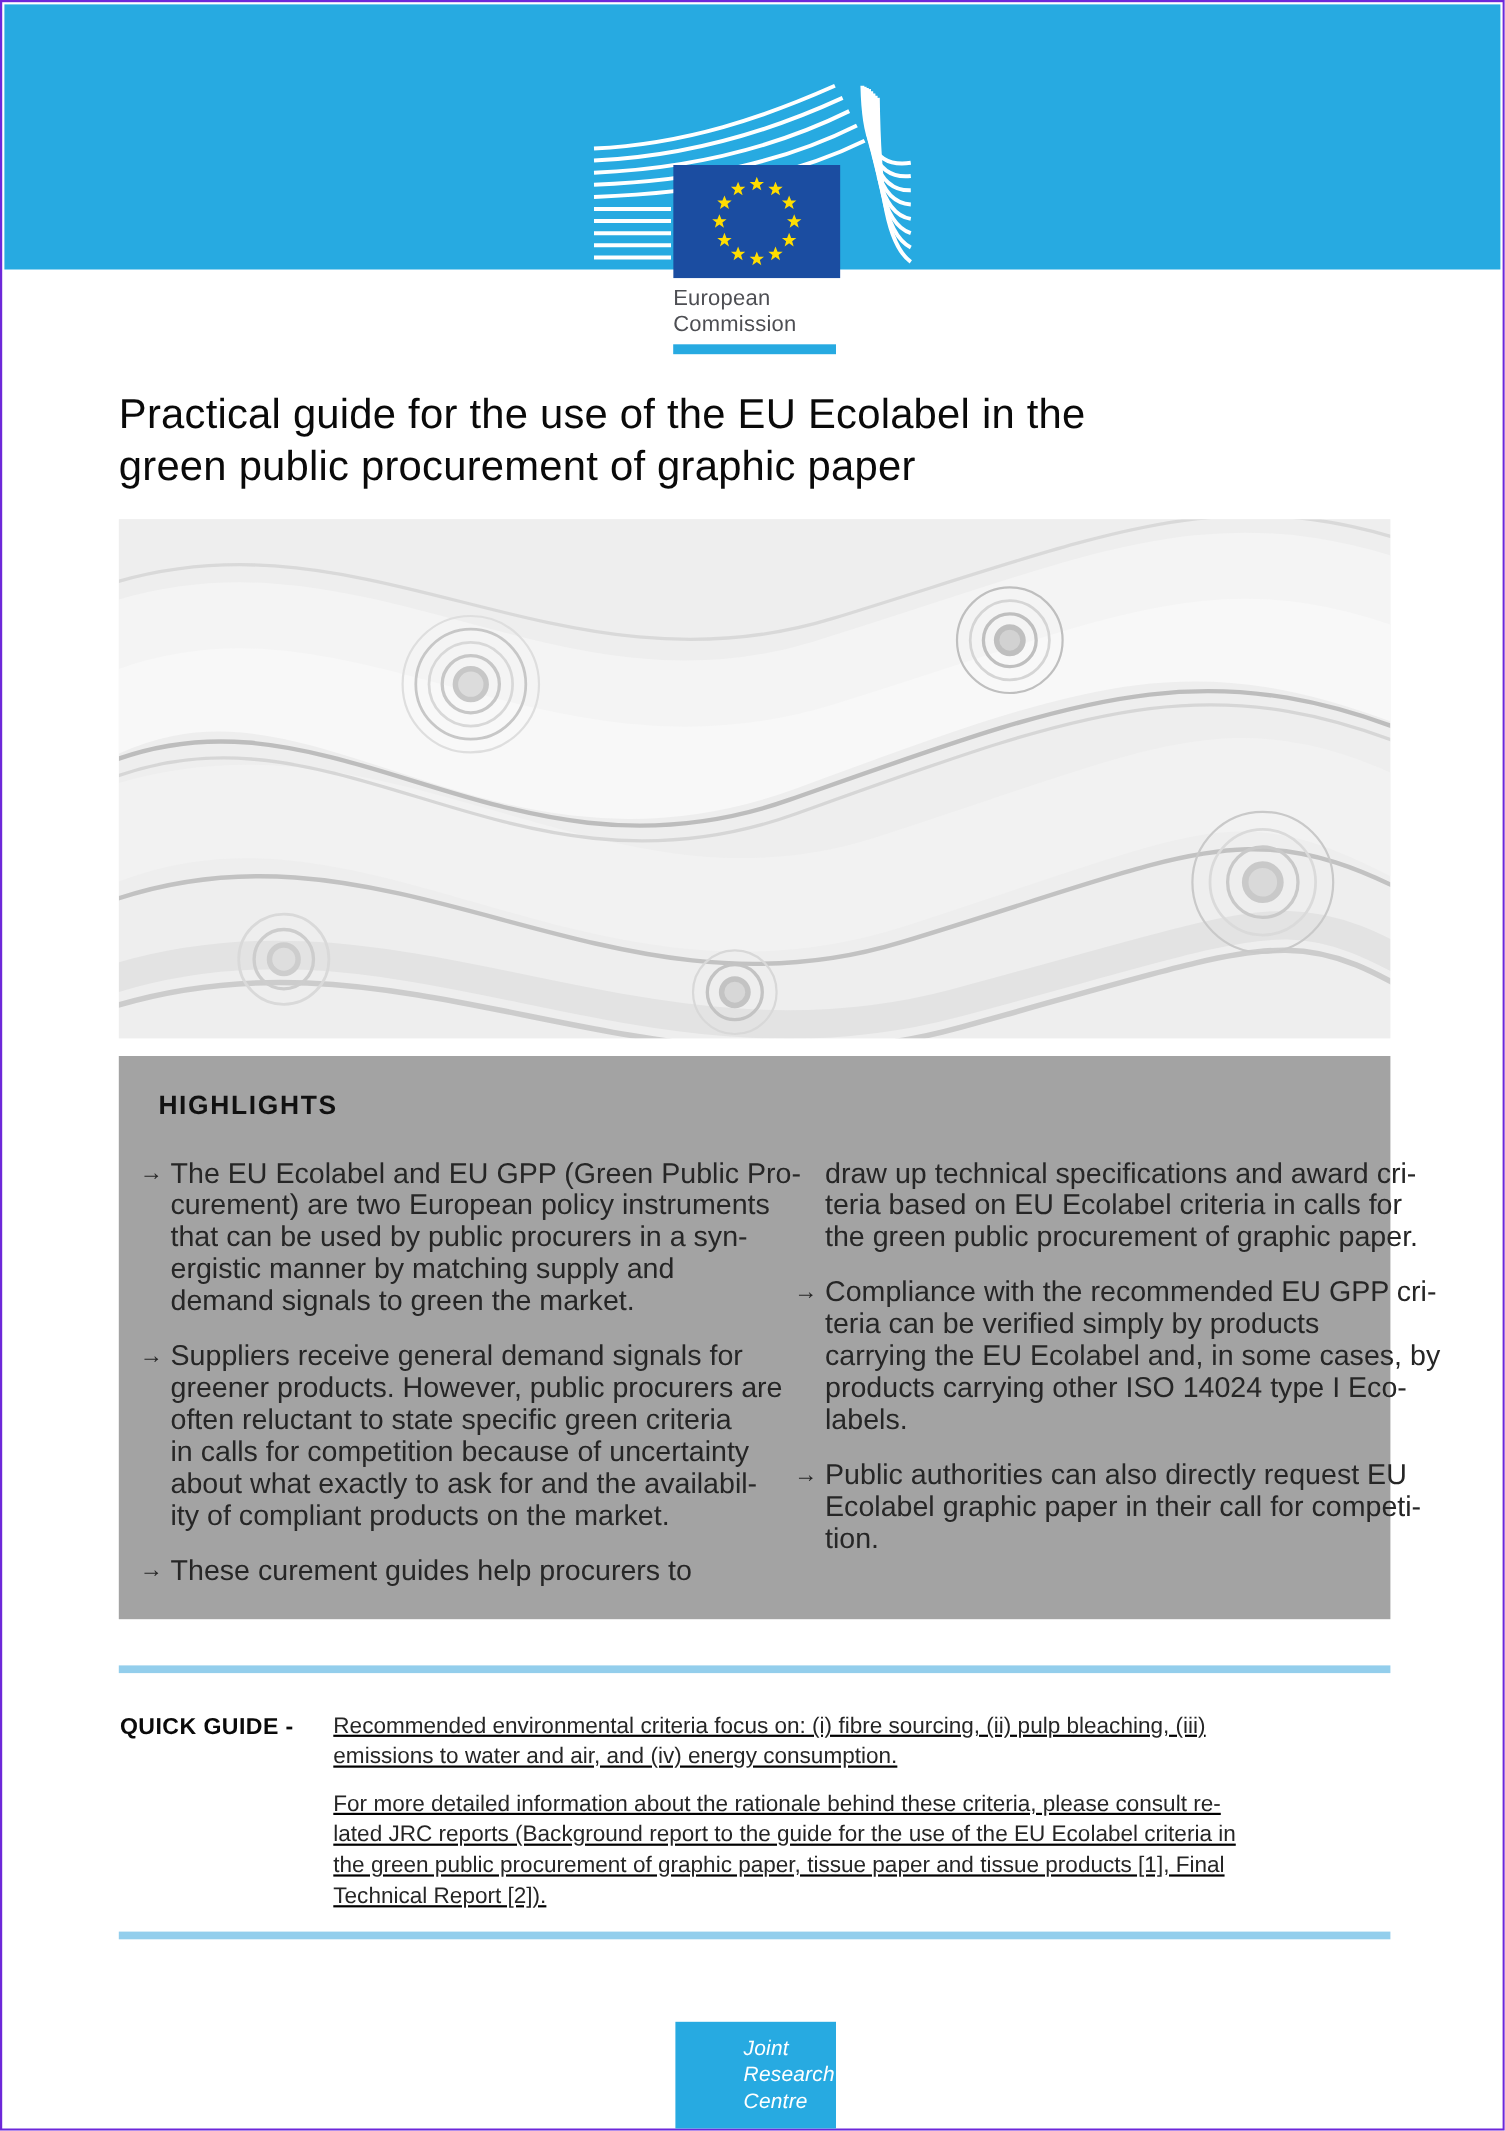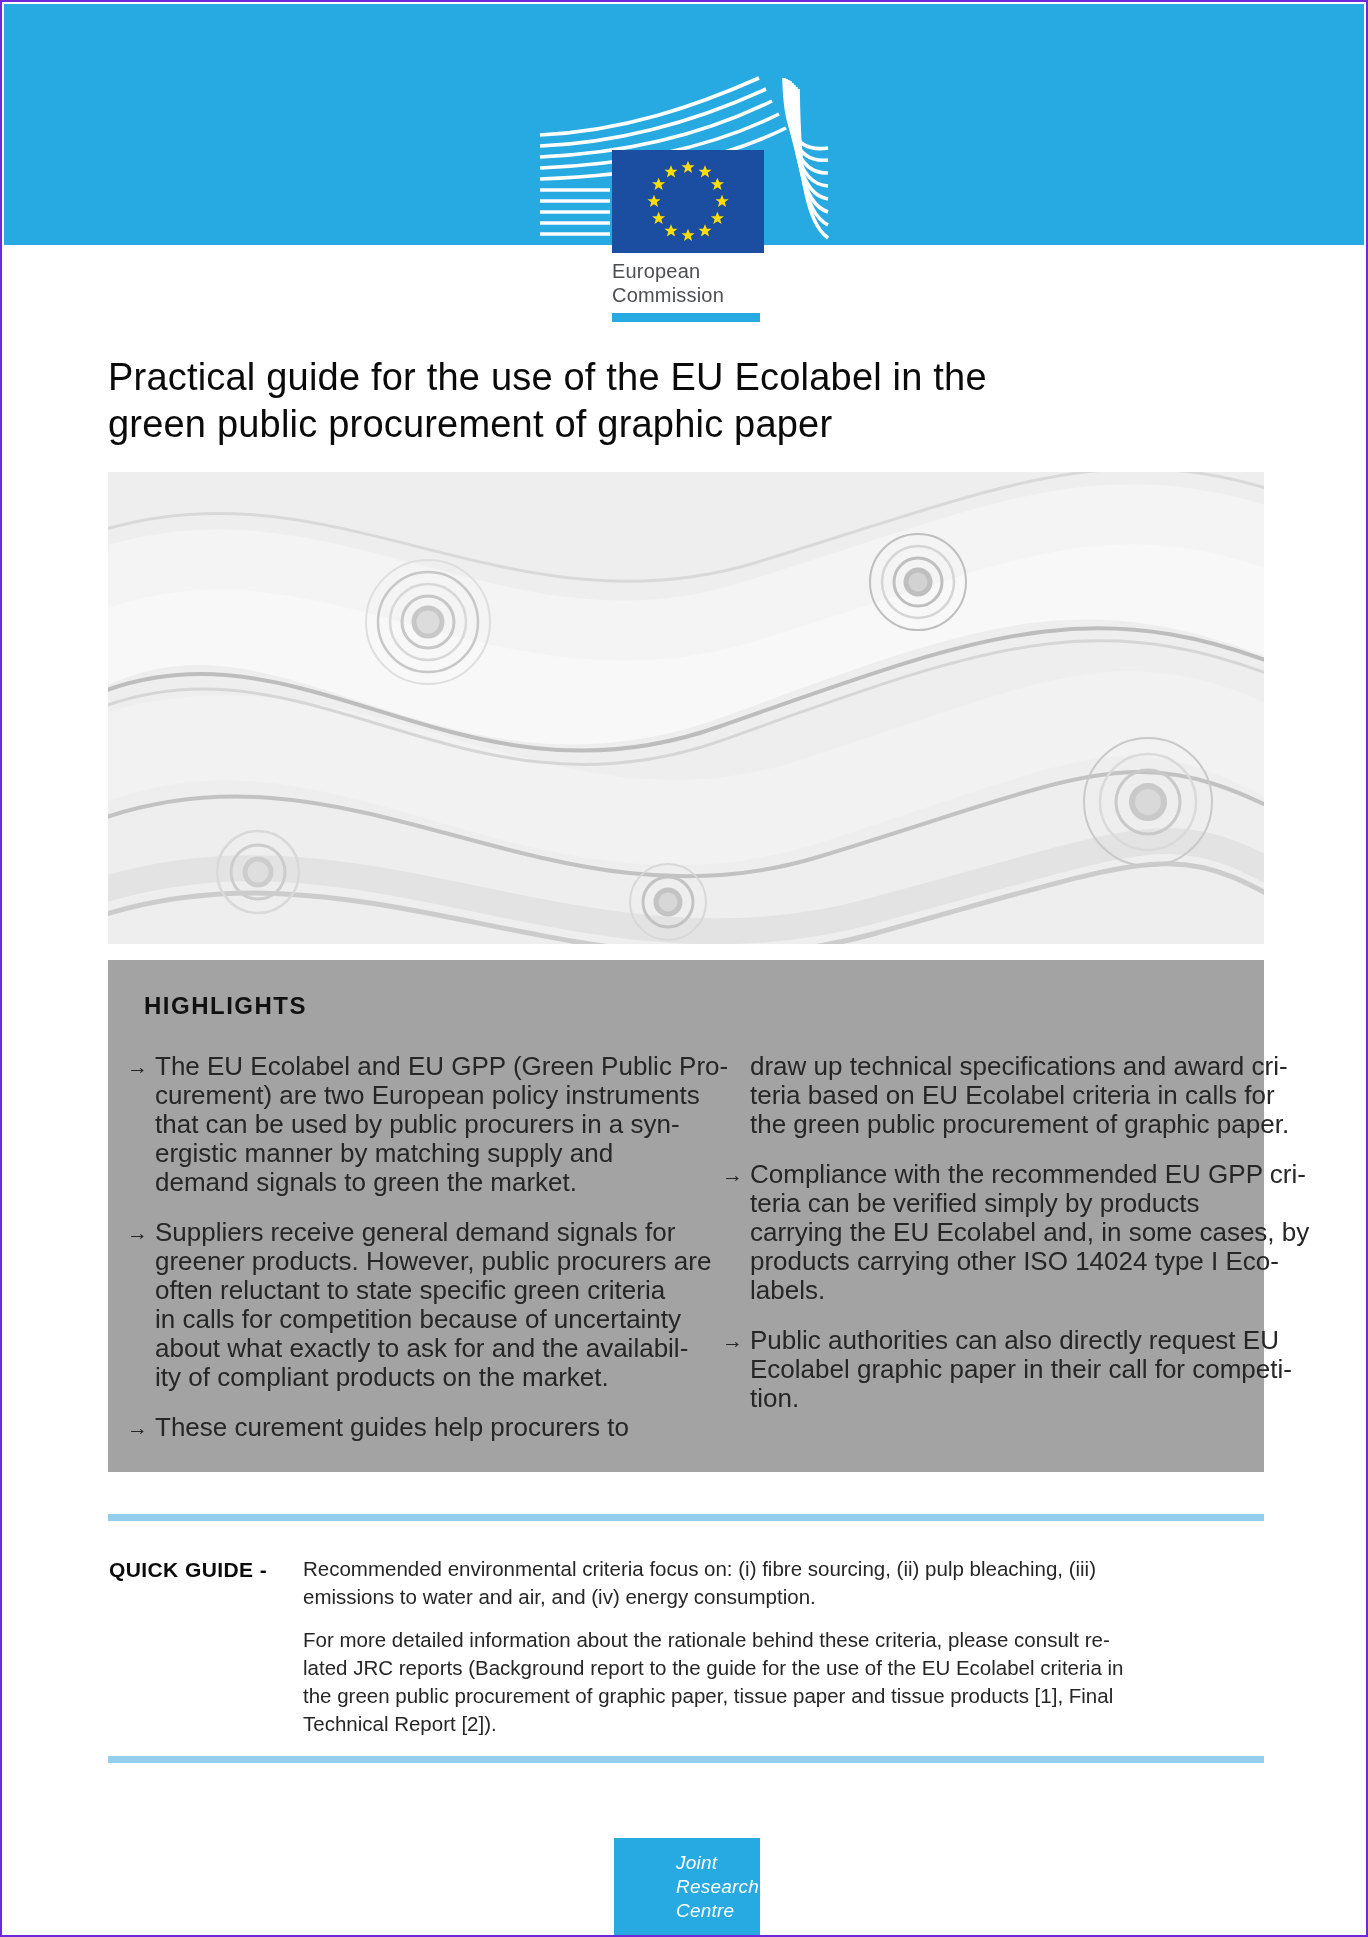--- a/index.html
+++ b/index.html
@@ -70,21 +70,21 @@
   .rule-1 { top:1512px; }
   .rule-2 { top:1754px; }
 
   
   .qg-label {
     position:absolute; left:107px; top:1556px;
     font-size:21px; font-weight:bold; color:#0a0a0a; letter-spacing:0.4px;
     white-space:pre;
   }
   .qg-body {
-    position:absolute; left:301px; top:1553px; width:950px;
+    position:absolute; left:301px; top:1553px; width:950px;text-decoration:underline;
   }
   .qg-para {
     font-size:20.5px; line-height:28px; color:#262626; white-space:pre;
     margin-bottom:15px;
   }
 
   
   .jrc-box {
     position:absolute; left:612px; top:1836px; width:146px; height:99px;
     background:#27aae1;

